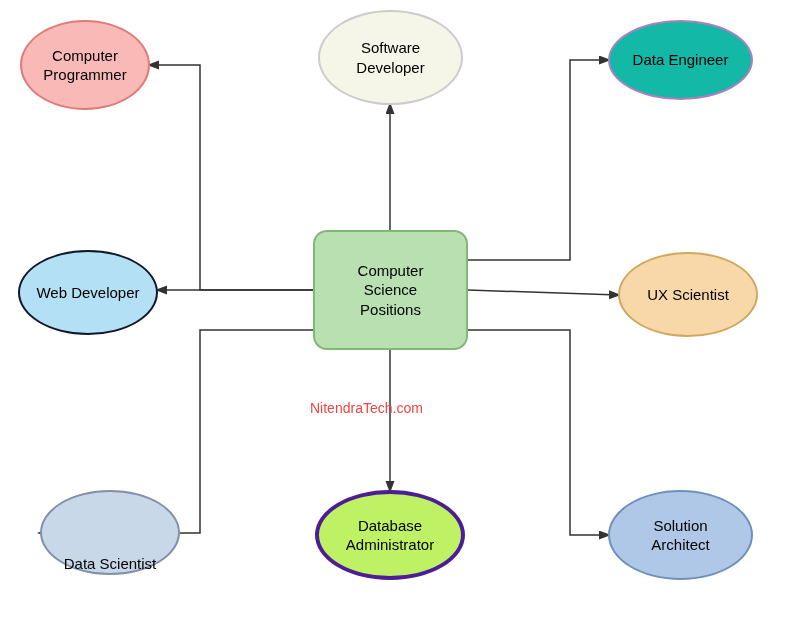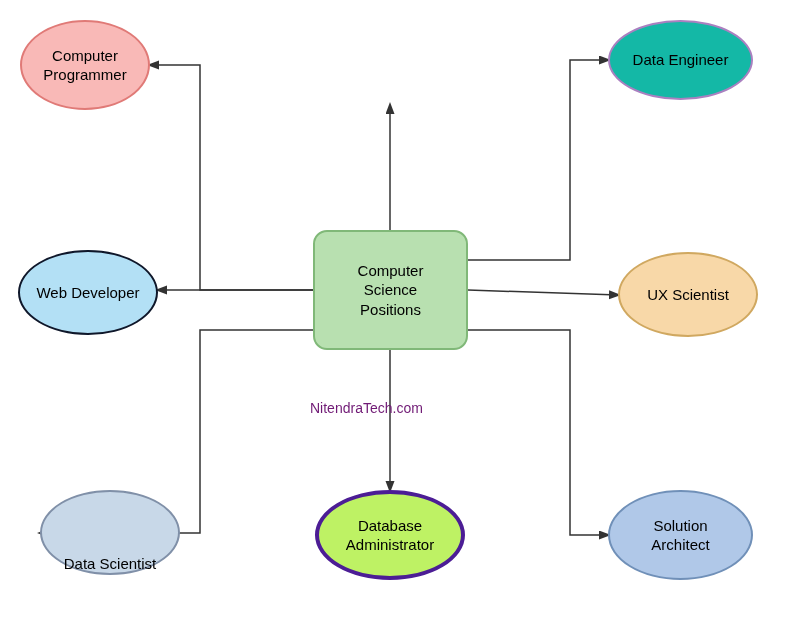--- a/index.html
+++ b/index.html
@@ -88,21 +88,21 @@
     }
     .node-solution-architect {
       background: #b0c8e8;
       border: 2px solid #7090b8;
       width: 145px; height: 90px;
       left: 608px; top: 490px; align-items: center;
     }
     .watermark {
       position: absolute;
       font-size: 14px;
-      color: #701a75;
+      color: #ef4444;
       left: 310px;
       top: 400px;
     }
   </style>
 </head>
 <body>
 
 <div class="diagram">
 
   <svg class="connections">
@@ -129,20 +129,23 @@
 
     <line x1="390" y1="350" x2="390" y2="490" stroke="#333" stroke-width="1.5" marker-end="url(#arrow)"></line>
 
     <polyline points="468,330 570,330 570,535 608,535" stroke="#333" stroke-width="1.5" fill="none" marker-end="url(#arrow)"></polyline>
   </svg>
 
   <div class="node node-computer-programmer">
     <span>Computer<br>Programmer</span>
   </div>
 
+  <div class="node node-software-developer">
+    <span>Software<br>Developer</span>
+  </div>
 
   <div class="node node-data-engineer">
     <span>Data Engineer</span>
   </div>
 
   <div class="node node-web-developer">
     <span>Web Developer</span>
   </div>
 
   <div class="node node-center node-center">

